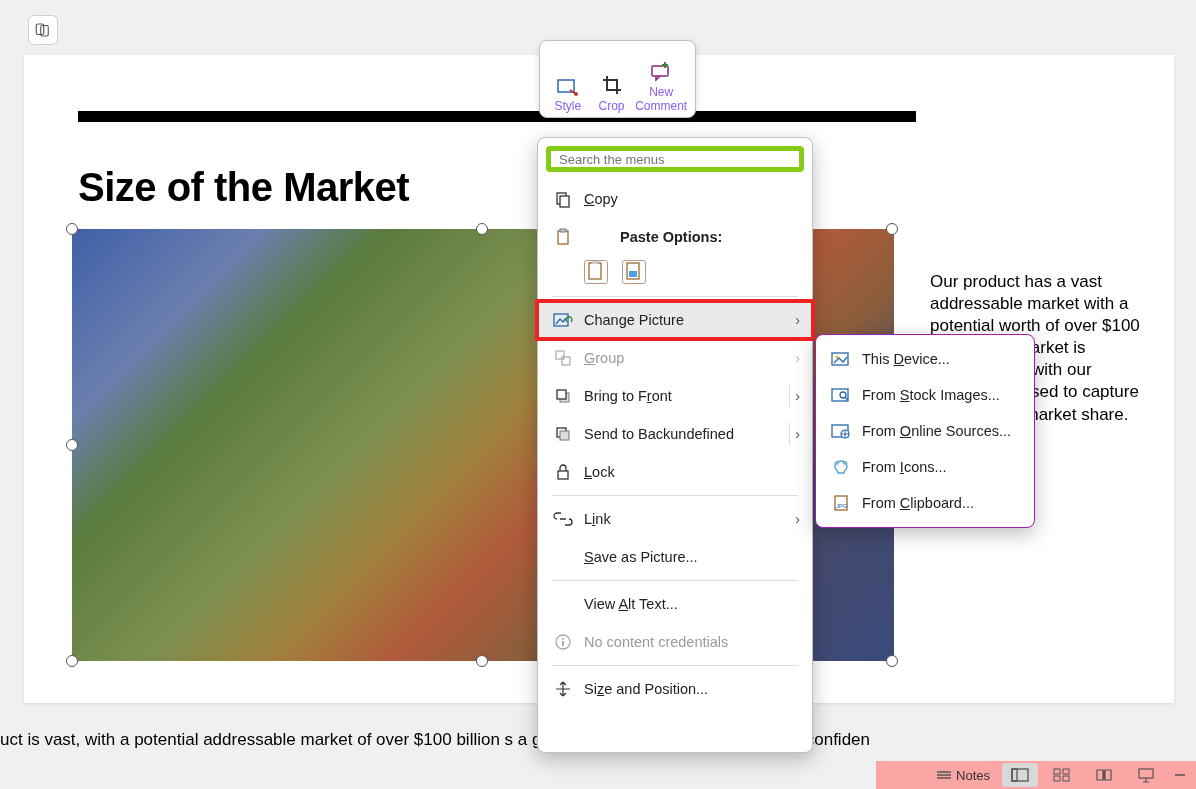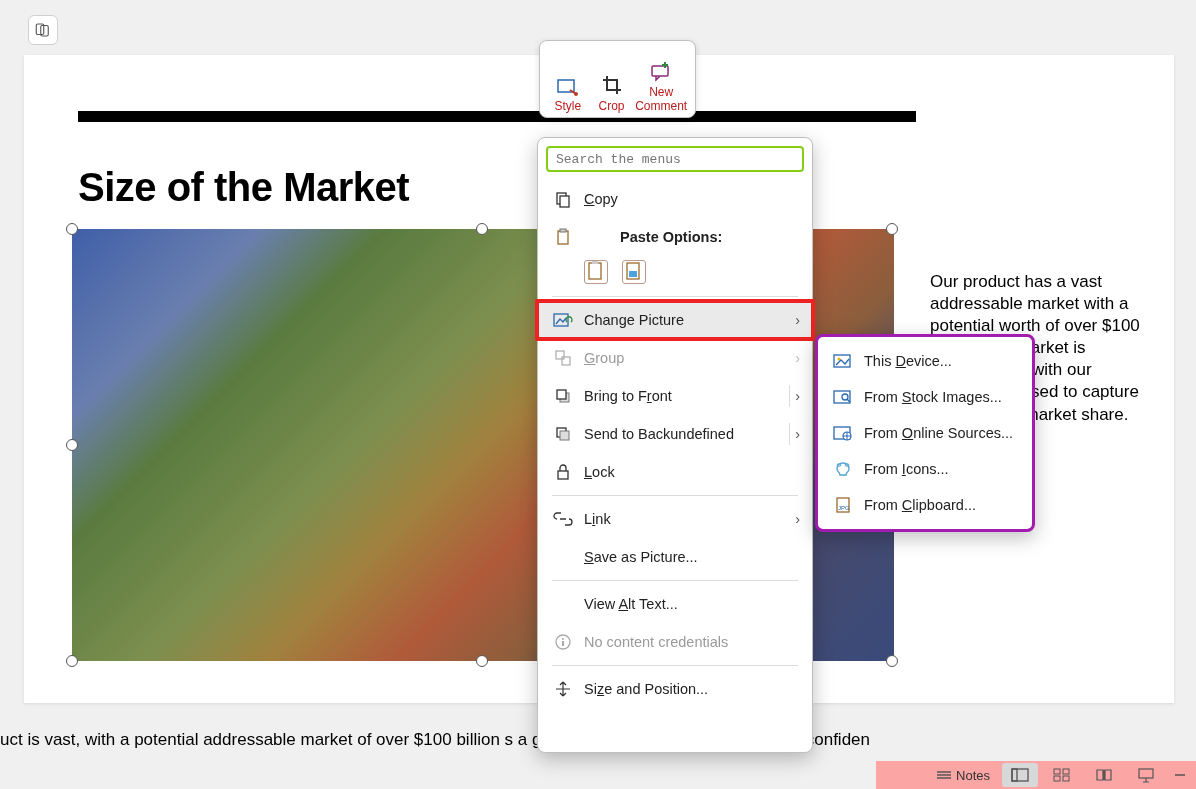--- a/index.html
+++ b/index.html
@@ -47,34 +47,34 @@
     font-size: 17px; color: #000; white-space: nowrap;
   }
 
   
   .mini-toolbar {
     position: absolute; left: 539px; top: 40px; width: 157px; height: 78px;
     background: #fff; border: 1px solid #c0c0c0; border-radius: 8px;
     display: flex; gap: 0px; padding: 4px 6px;
     box-shadow: 0 2px 6px rgba(0,0,0,0.15);
   }
-  .mini-toolbar .tb-btn { width: 44px; display: flex; flex-direction: column; align-items: center; justify-content: flex-end; font-size: 12px; color: #b91c1c; }
+  .mini-toolbar .tb-btn { width: 44px; display: flex; flex-direction: column; align-items: center; justify-content: flex-end; font-size: 12px; color: #8b5cf6; }
   .mini-toolbar .tb-btn.wide { width: 56px; }
   .mini-toolbar .tb-btn .ic { height: 28px; display:flex; align-items:center; justify-content:center; }
 
   
   .ctx-menu {
     position: absolute; left: 537px; top: 137px; width: 276px;
     background: #fff; border: 1px solid #bfbfbf; border-radius: 8px;
     box-shadow: 0 6px 20px rgba(0,0,0,0.25); padding-bottom: 6px;
   }
   .ctx-menu .search-wrap { padding: 8px; }
   .ctx-menu .search {
-    width: 100%; height: 26px; border: 2px solid #84cc16; border-radius: 4px;
-    padding: 0 8px; font-size: 13px; color: #666; outline: none; font-family: Liberation Mono, monospace;
+    width: 100%; height: 26px; border: 5px solid #84cc16; border-radius: 4px;
+    padding: 0 8px; font-size: 13px; color: #666; outline: none;
   }
   .ctx-menu .item {
     display: flex; align-items: center; height: 38px; padding: 0 14px;
     font-size: 14.5px; color: #222; position: relative;
   }
   .ctx-menu .item.hover { background: #eaeaea; }
   .ctx-menu .item.disabled { color: #9a9a9a; }
   .ctx-menu .item .ic { width: 22px; display:flex; justify-content:center; }
   .ctx-menu .item .lbl { margin-left: 10px; }
   .ctx-menu .item .chev { position: absolute; right: 12px; color: #555; }
@@ -84,21 +84,21 @@
   .ctx-menu .paste-row { display:flex; gap:14px; padding: 4px 14px 8px 46px; }
   .ctx-menu .paste-row .pic { width:24px; height:24px; border:1px solid #b98; border-radius:3px; position:relative; }
   .red-box {
     position: absolute; left: -3px; right: -3px; top: -2px; bottom: -2px;
     border: 4px solid #e22; border-radius: 2px; pointer-events: none;
   }
 
   
   .submenu {
     position: absolute; left: 815px; top: 334px; width: 220px;
-    background: #fff; border: 3px solid #a21caf; border-radius: 8px;
+    background: #fff; border: 1px solid #a21caf; border-radius: 8px;
     box-shadow: 0 6px 20px rgba(0,0,0,0.25); padding: 6px 0;
   }
   .submenu .item {
     display: flex; align-items: center; height: 36px; padding: 0 14px;
     font-size: 14.5px; color: #222;
   }
   .submenu .item .ic { width: 22px; display:flex; justify-content:center; }
   .submenu .item .lbl { margin-left: 10px; }
 
   

